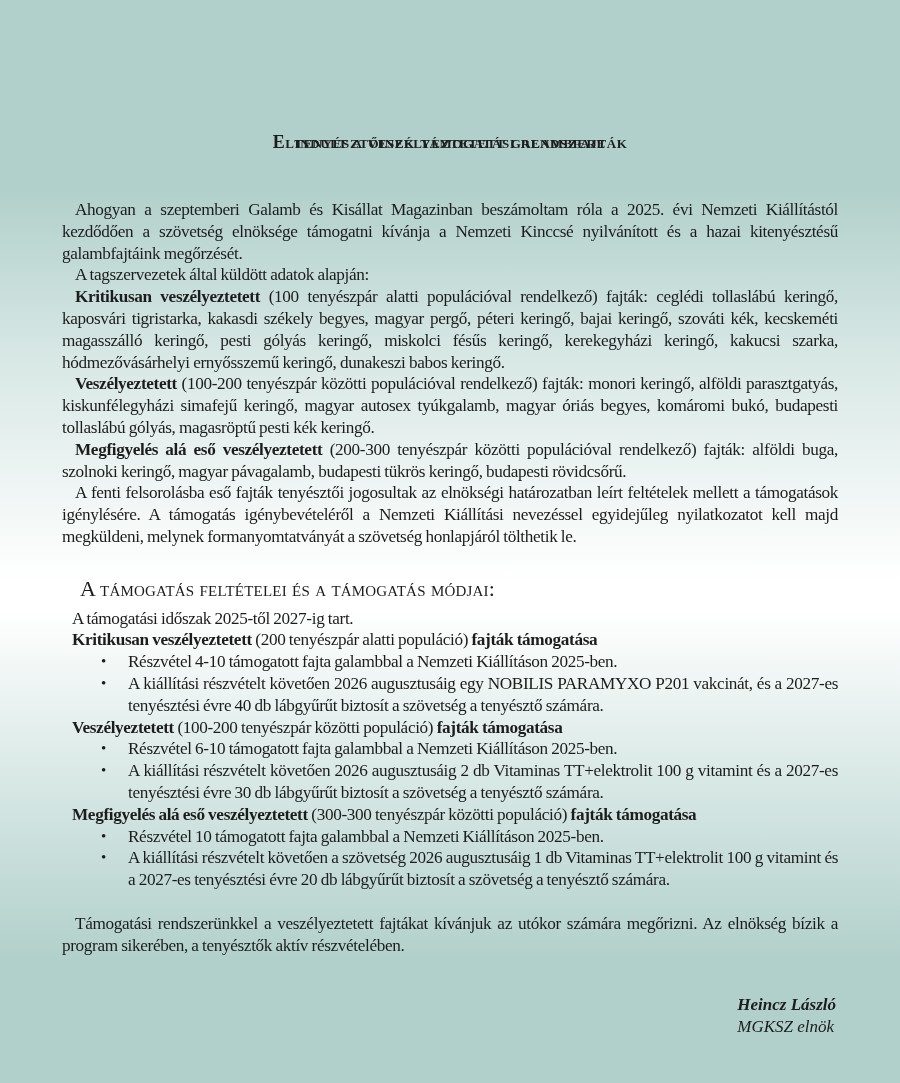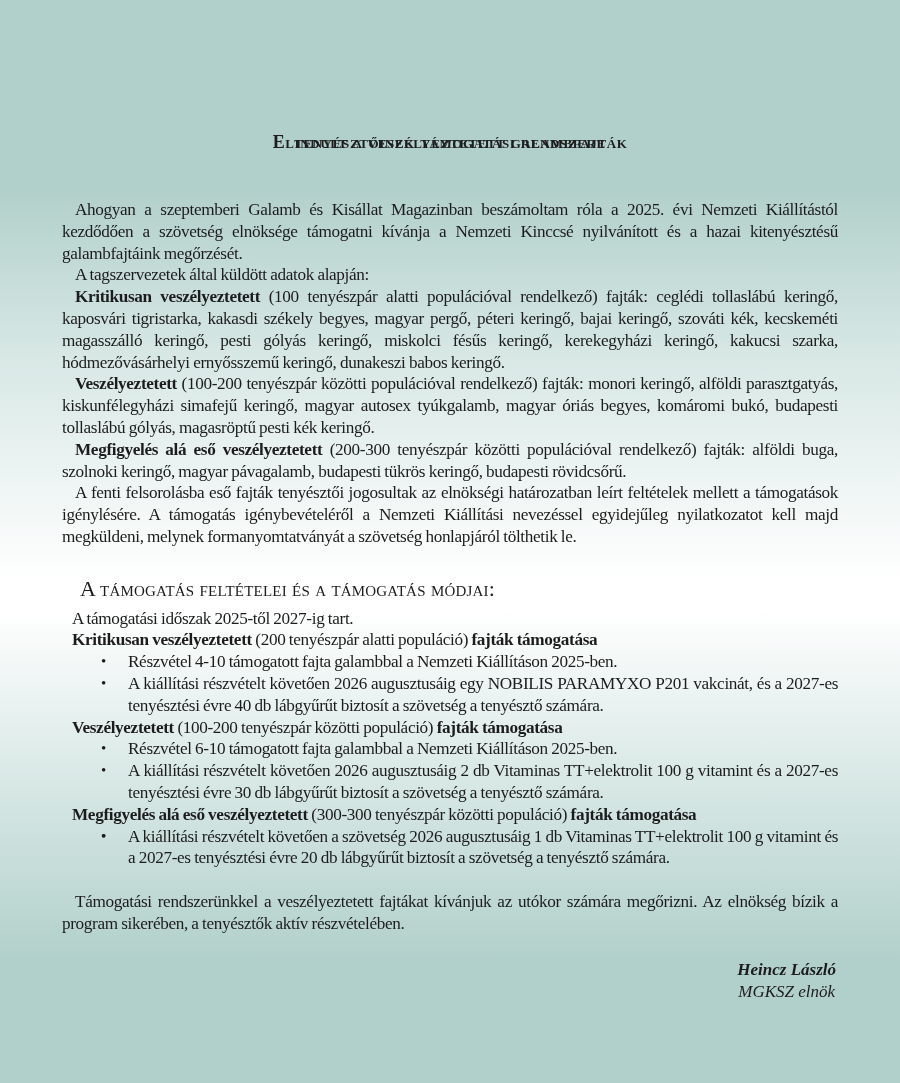--- a/index.html
+++ b/index.html
@@ -95,22 +95,22 @@
   ul.bullets li .bullet {
     position: absolute;
     left: -27px;
     top: 0;
     font-size: 15px;
   }
   b { font-weight: bold; }
   .signature {
     position: absolute;
     right: 64px;
-    top: 959px;
-    text-align: center;
+    top: 994px;
+    text-align: left;
     font-style: italic;
     font-size: 17px;
     line-height: 22px;
   }
   .signature .name { font-weight: bold; }
 </style>
 </head>
 <body>
 
 <div class="page">
@@ -145,21 +145,21 @@
     </ul>
 
     <p class="line"><b>Veszélyeztetett</b><span> (100-200 tenyészpár közötti populáció) </span><b>fajták támogatása</b></p>
     <ul class="bullets">
       <li><span class="bullet">•</span><span>Részvétel 6-10 támogatott fajta galambbal a Nemzeti Kiállításon 2025-ben.</span></li>
       <li><span class="bullet">•</span><span>A kiállítási részvételt követően 2026 augusztusáig 2 db Vitaminas TT+elektrolit 100 g vitamint és a 2027-es tenyésztési évre 30 db lábgyűrűt biztosít a szövetség a tenyésztő számára.</span></li>
     </ul>
 
     <p class="line"><b>Megfigyelés alá eső veszélyeztetett</b><span> (300-300 tenyészpár közötti populáció) </span><b>fajták támogatása</b></p>
     <ul class="bullets">
-      <li><span class="bullet">•</span></li>
+      <li><span class="bullet">•</span><span>Részvétel 10 támogatott fajta galambbal a Nemzeti Kiállításon 2025-ben.</span></li>
       <li><span class="bullet">•</span><span>A kiállítási részvételt követően a szövetség 2026 augusztusáig 1 db Vitaminas TT+elektrolit 100 g vitamint és a 2027-es tenyésztési évre 20 db lábgyűrűt biztosít a szövetség a tenyésztő számára.</span></li>
     </ul>
 
     <div class="gap"></div>
 
     <p class="p">Támogatási rendszerünkkel a veszélyeztetett fajtákat kívánjuk az utókor számára megőrizni. Az elnökség bízik a program sikerében, a tenyésztők aktív részvételében.</p>
   </div>
 </div>
 
 <div class="signature">

